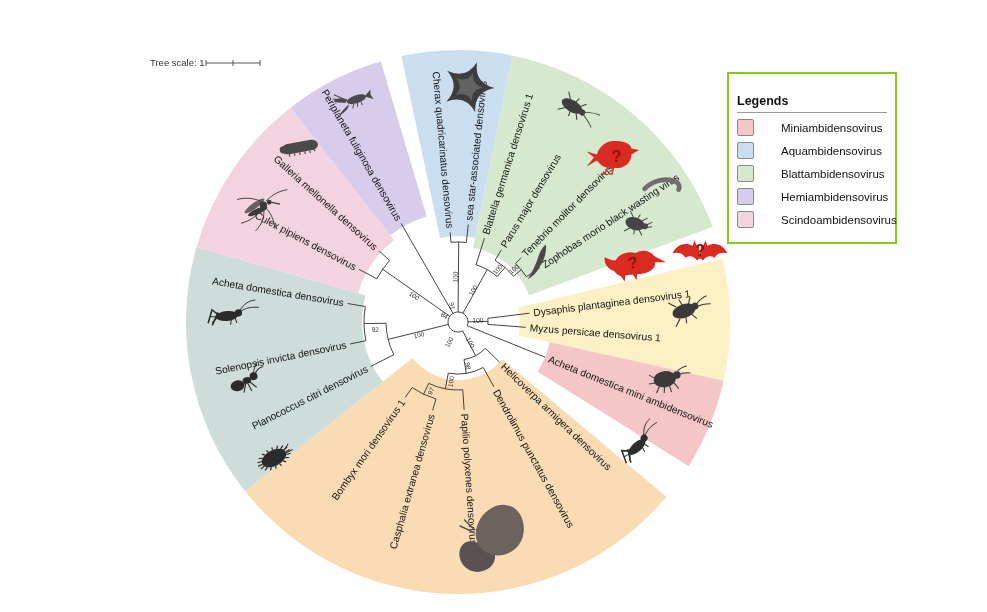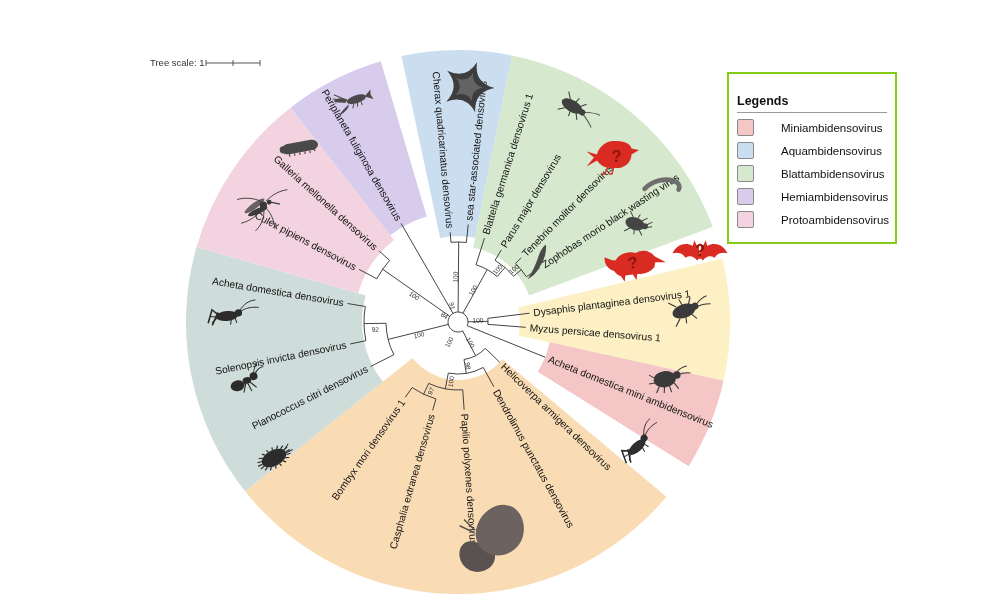--- a/index.html
+++ b/index.html
@@ -236,17 +236,17 @@
         <div class="legend-row">
           <span class="swatch" style="background: rgb(214, 232, 206);"></span>
           <span class="legend-label">Blattambidensovirus</span>
         </div>
         <div class="legend-row">
           <span class="swatch" style="background: rgb(215, 204, 236);"></span>
           <span class="legend-label">Hemiambidensovirus</span>
         </div>
         <div class="legend-row">
           <span class="swatch" style="background: rgb(242, 211, 223);"></span>
-          <span class="legend-label">Protoambidensovirus</span>
+          <span class="legend-label">Scindoambidensovirus</span>
         </div>
       </div>
   </div>
 </div>
 
 </body></html>

